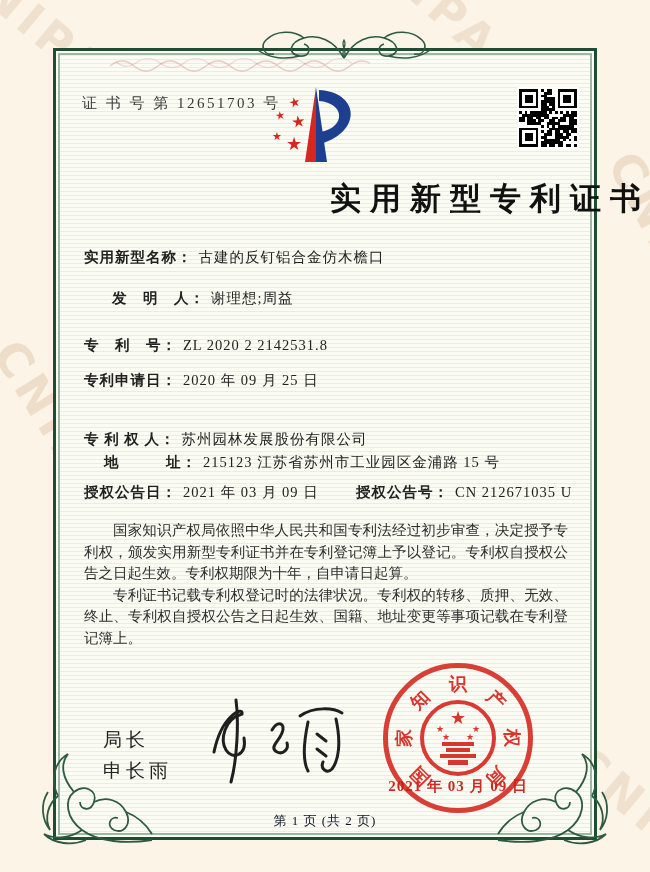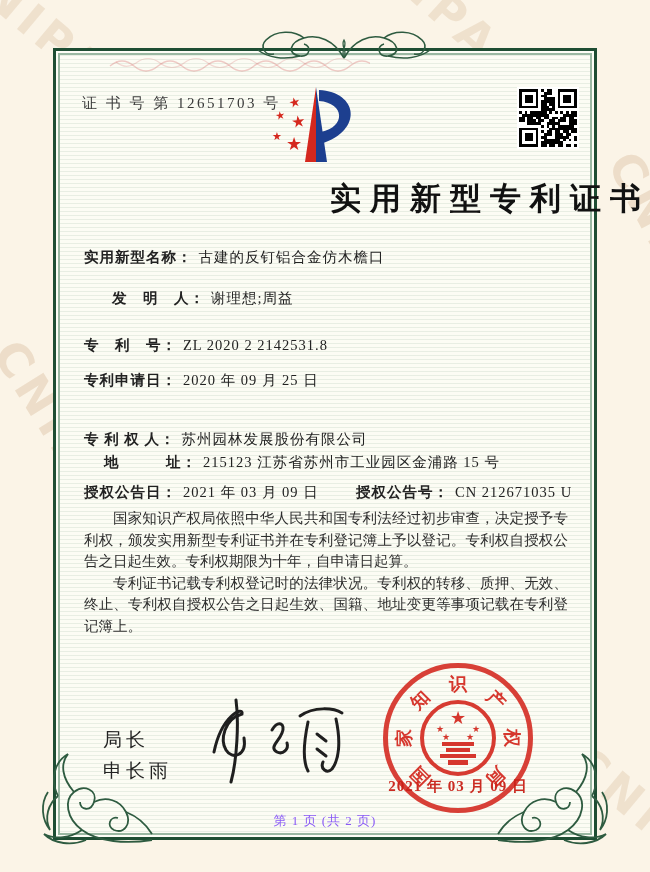--- a/index.html
+++ b/index.html
@@ -50,21 +50,21 @@
   }
   
   .field{
     position:absolute;left:84px;font-size:14.5px;
     letter-spacing:1px;white-space:nowrap;color:#222;
   }
   .field .lbl{font-weight:600;}
   .field .val{margin-left:6px;}
   
   .paras{
-    position:absolute;left:84px;top:508px;width:484px;
+    position:absolute;left:84px;top:520px;width:484px;
     font-size:14.5px;line-height:21.5px;text-align:justify;color:#2d2d2d;
   }
   .paras p{margin:0;text-indent:2em;}
   
   .director{
     position:absolute;left:103px;top:724px;
     font-size:19px;letter-spacing:4px;color:#222;line-height:31px;
   }
   .sig{position:absolute;left:192px;top:692px;width:160px;height:100px;}
   
@@ -81,21 +81,21 @@
   }
   .seal-emblem{position:absolute;left:50%;top:50%;transform:translate(-50%,-50%);}
   .seal-date{
     position:absolute;left:50%;top:124px;transform:translateX(-50%);
     font-size:15px;font-weight:bold;color:rgba(200,32,22,0.95);
     letter-spacing:1px;white-space:nowrap;
   }
   
   .page-no{
     position:absolute;left:0;top:812px;width:100%;
-    text-align:center;font-size:13px;letter-spacing:1px;color:#8b5cf6;
+    text-align:center;font-size:13px;letter-spacing:1px;color:#0f172a;
   }
 </style>
 </head>
 <body>
 
 <div class="page">
 
   <div class="wm" style="left:-62px;top:-8px;transform:rotate(40deg);">CNIPA</div>
   <div class="wm" style="left:332px;top:-36px;transform:rotate(42deg);">CNIPA</div>
   <div class="wm" style="left:572px;top:210px;transform:rotate(62deg);color:rgba(208,176,140,0.33);">CNIPA</div>

